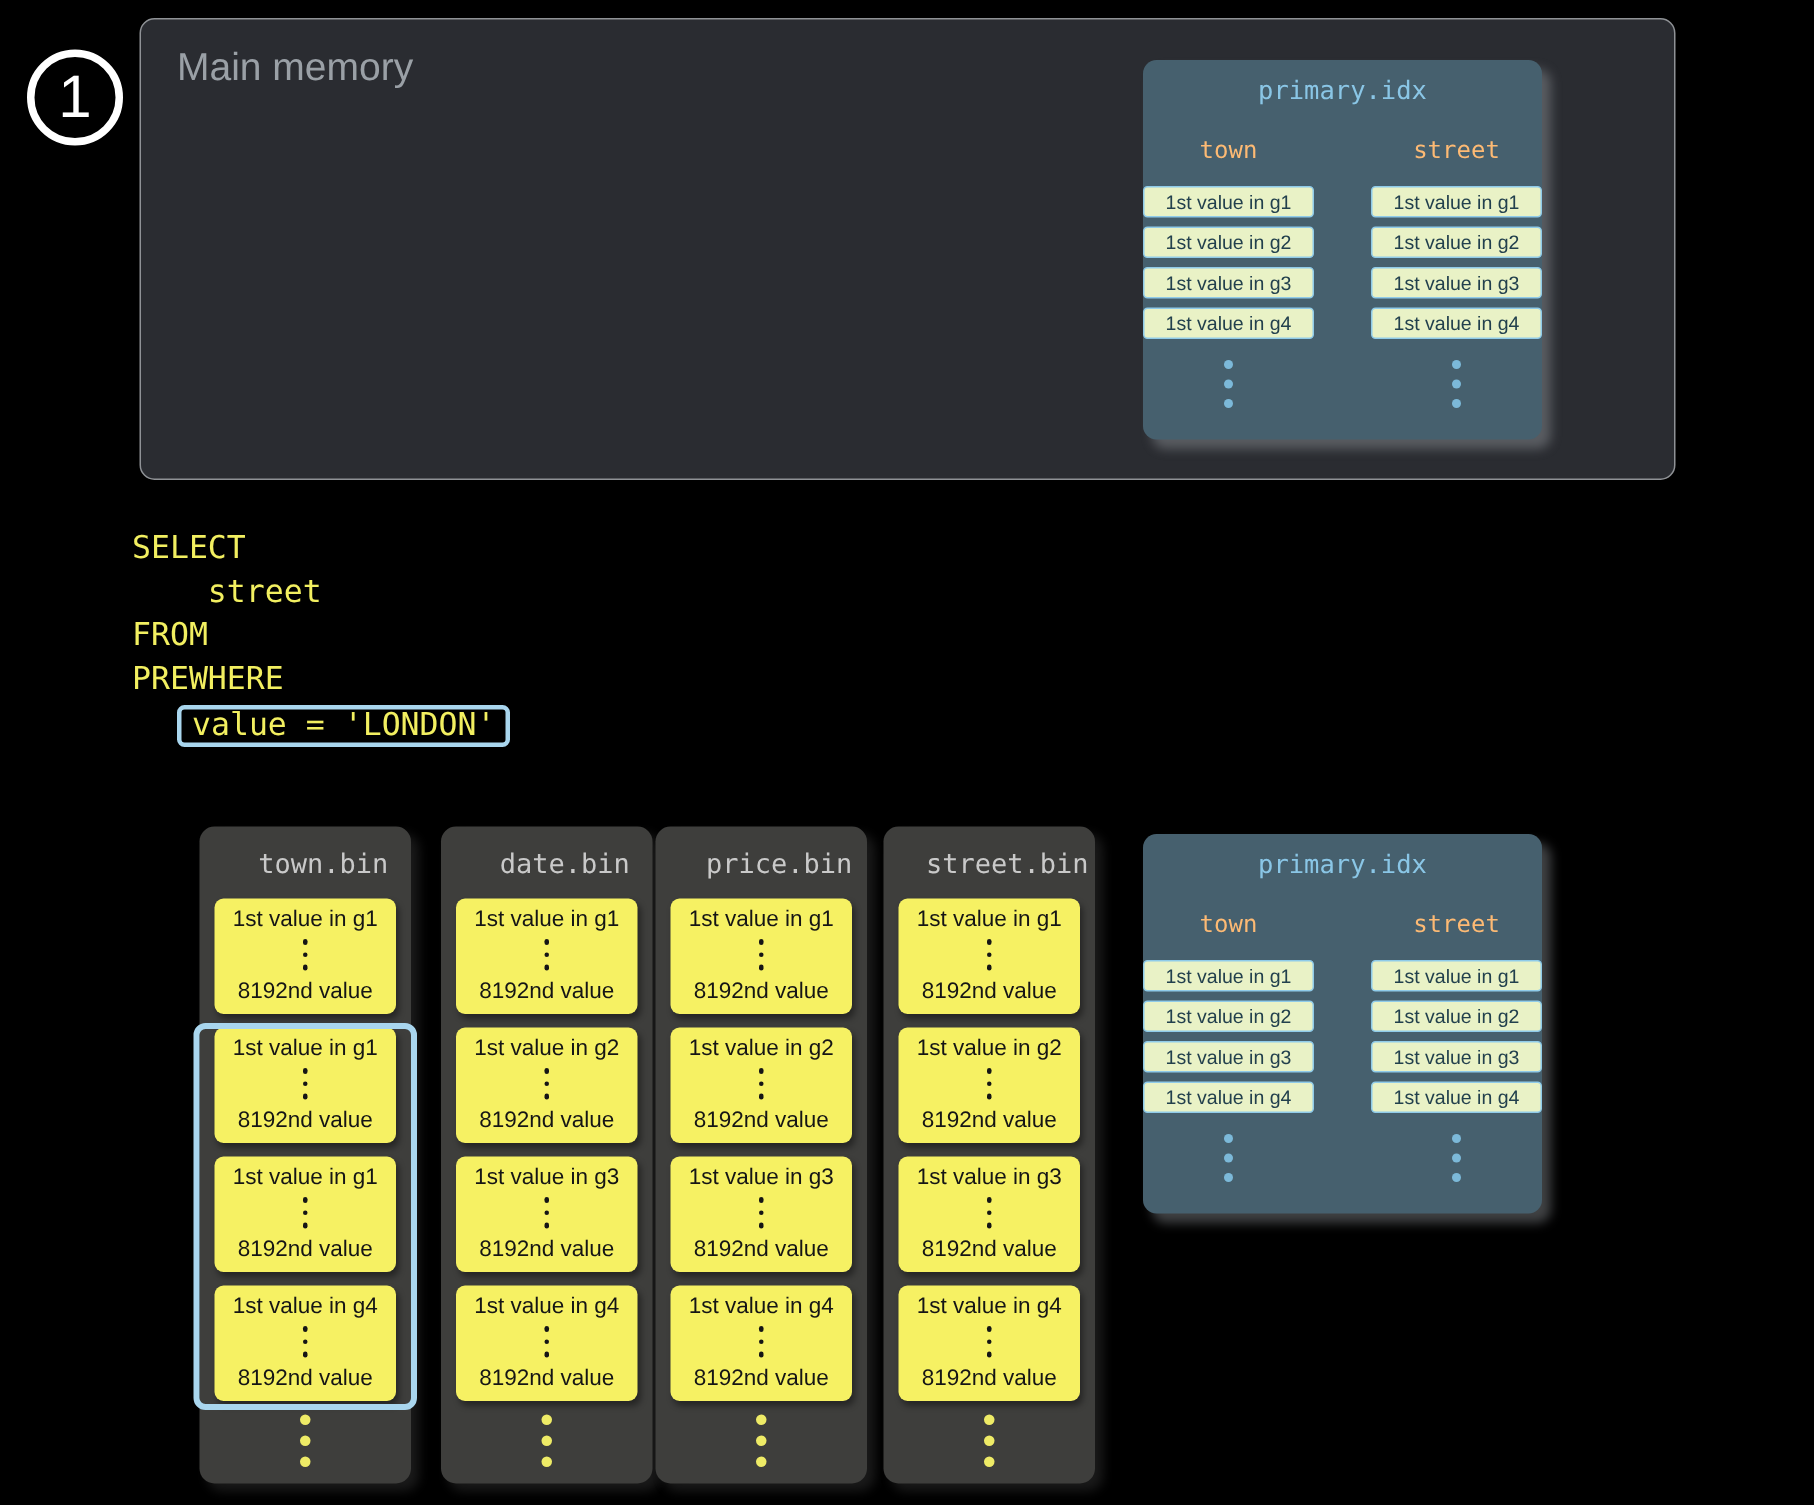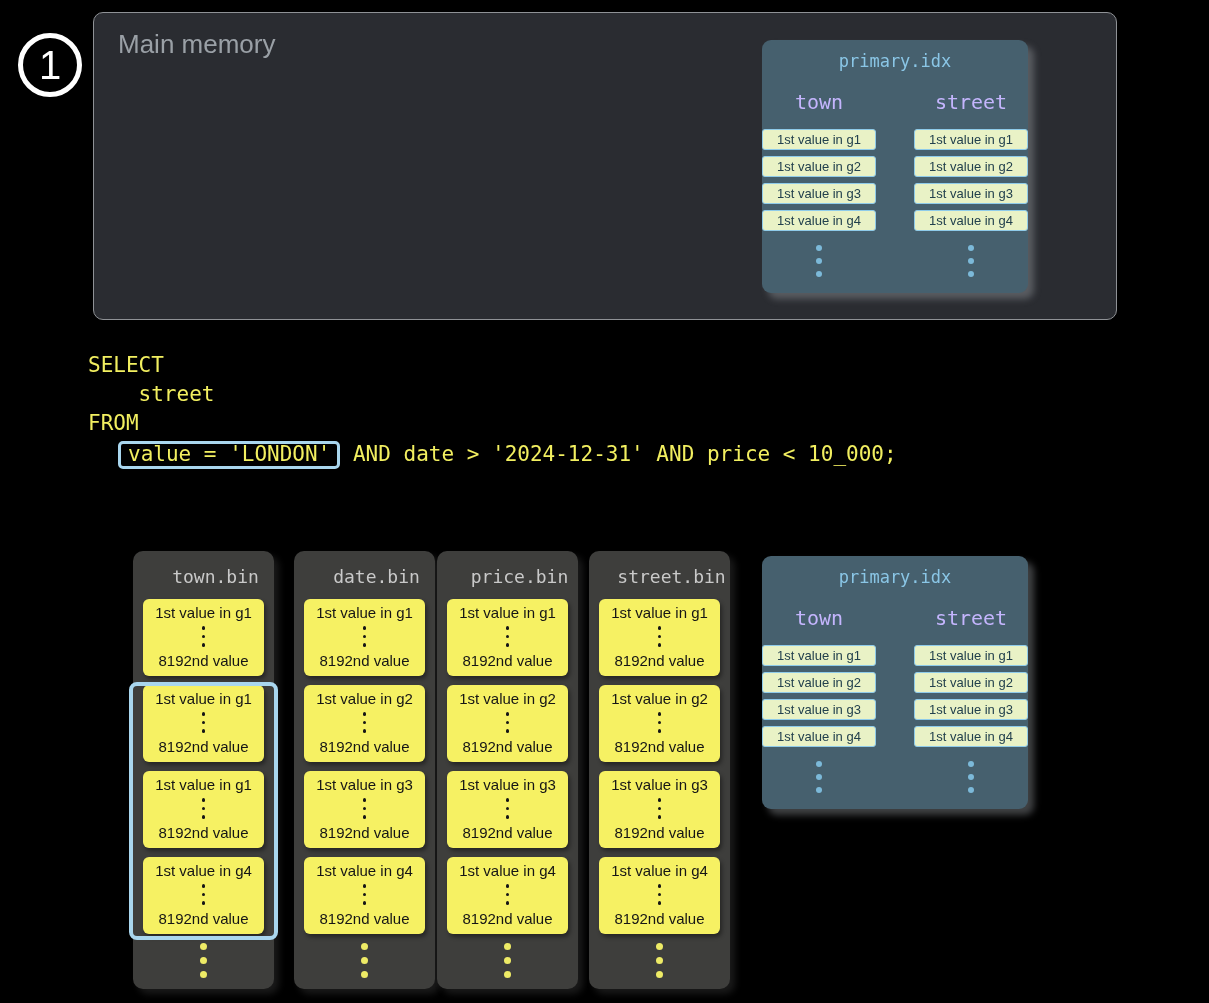--- a/index.html
+++ b/index.html
@@ -33,21 +33,21 @@
   .idx {
     position:absolute; width:266px; height:253px;
     background:#46606e; border-radius:9px;
     box-shadow:6px 6px 7px rgba(160,165,170,0.40);
   }
   .idx-top { left:668px; top:27px; }
   .idx-bottom { left:762px; top:556px; }
   .idx-title { text-align:center; margin-top:11px; font-size:17px; color:#8ac6e6; font-weight:500; }
   .idx-cols { display:flex; justify-content:center; gap:38px; margin-top:19px; }
   .idx-col { width:114px; display:flex; flex-direction:column; align-items:center; }
-  .idx-header { font-size:20px; color:#c4b5fd; margin-bottom:15px; }
+  .idx-header { font-size:16px; color:#fdba74; margin-bottom:15px; }
   .idx-entry {
     width:100%; box-sizing:border-box; height:21px; margin-bottom:6px;
     background:#e9f2c6; border:1.5px solid #8fcbe9; border-radius:3px;
     font-family:"Liberation Sans", sans-serif; font-size:13px; font-weight:500;
     color:#22404d; display:flex; align-items:center; justify-content:center;
     white-space:nowrap;
   }
   .vdots { display:flex; flex-direction:column; align-items:center; gap:7px; margin-top:8px; }
   .vdots i { width:6px; height:6px; border-radius:50%; display:block; }
   .vdots.blue i { background:#7cb9d9; }
@@ -135,22 +135,23 @@
             </div>
         </div>
       </div>
     </div>
   </div>
 
   <div class="sql">
     <div class="sql-line">SELECT</div>
     <div class="sql-line">    street</div>
     <div class="sql-line">FROM</div>
+    <div class="sql-line">PREWHERE</div>
     <div class="sql-line sql-l6">
-      <span class="sql-hl">value = 'LONDON'</span><span class="sql-rest"> AND date &gt; '2024-12-31' AND price &lt; 10_000;</span>
+      <span class="sql-hl">value = 'LONDON'</span>
     </div>
   </div>
 
   <div class="bin bin-town">
     <div class="bin-title">town.bin</div>
     <div class="granules">
       <div class="granule">
         <span>1st value in g1</span>
         <span class="gdots">
             <i></i>

